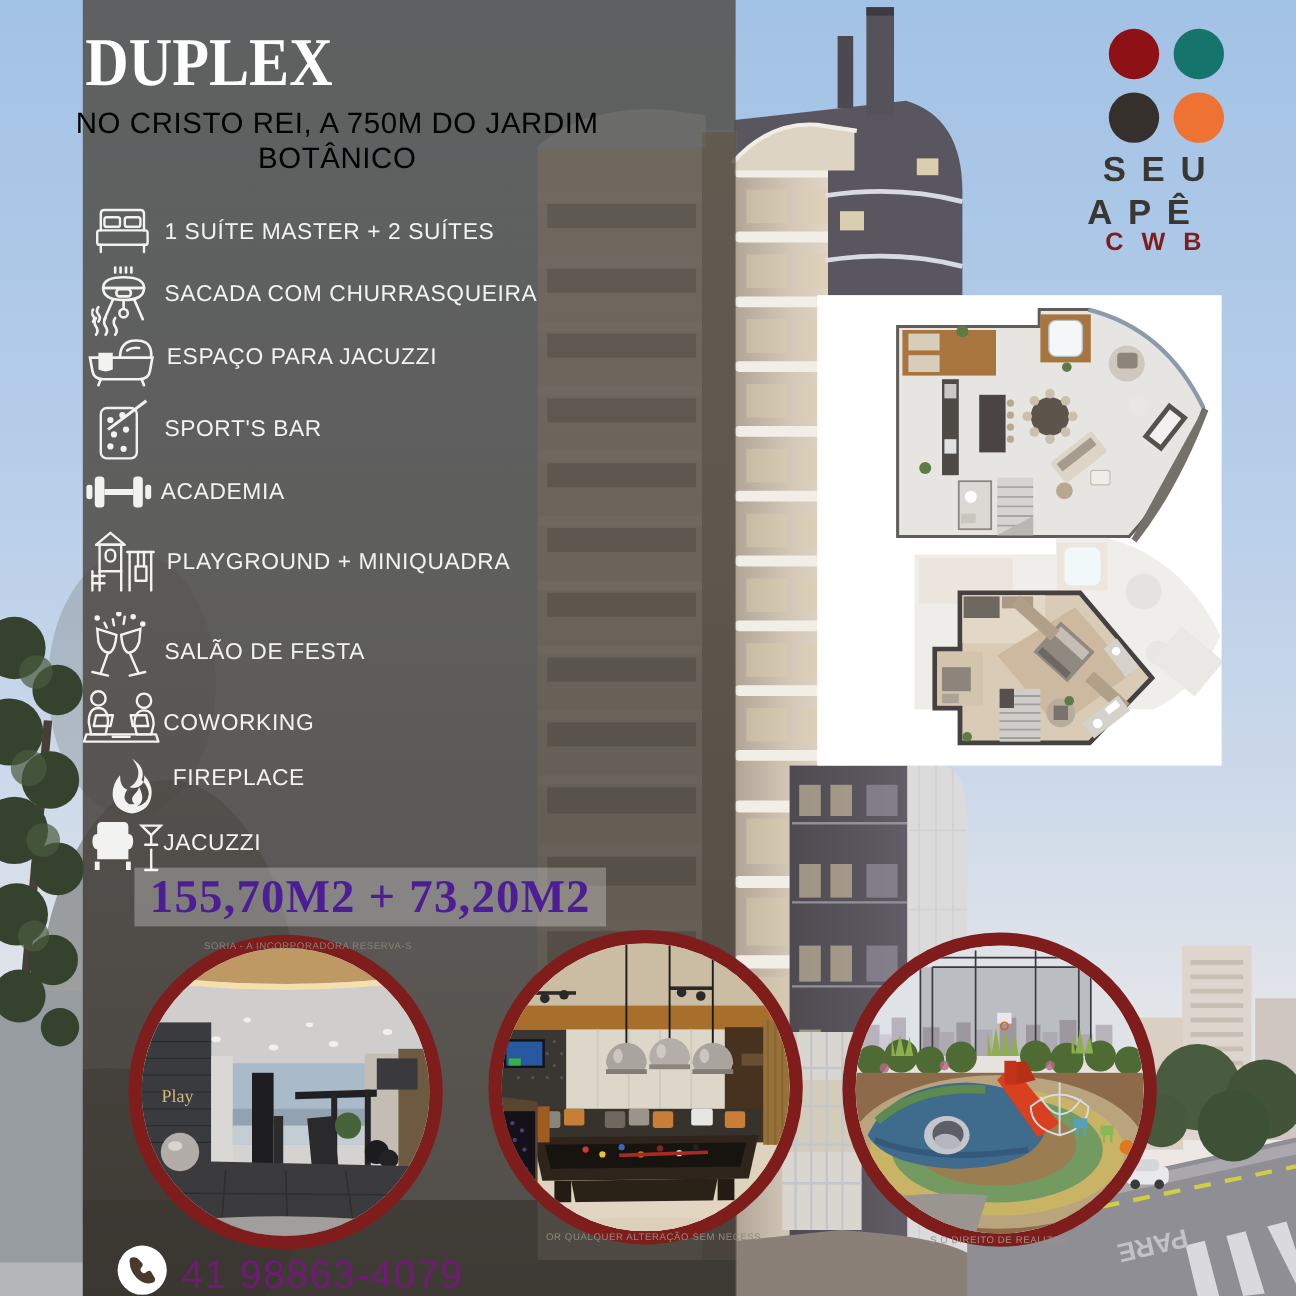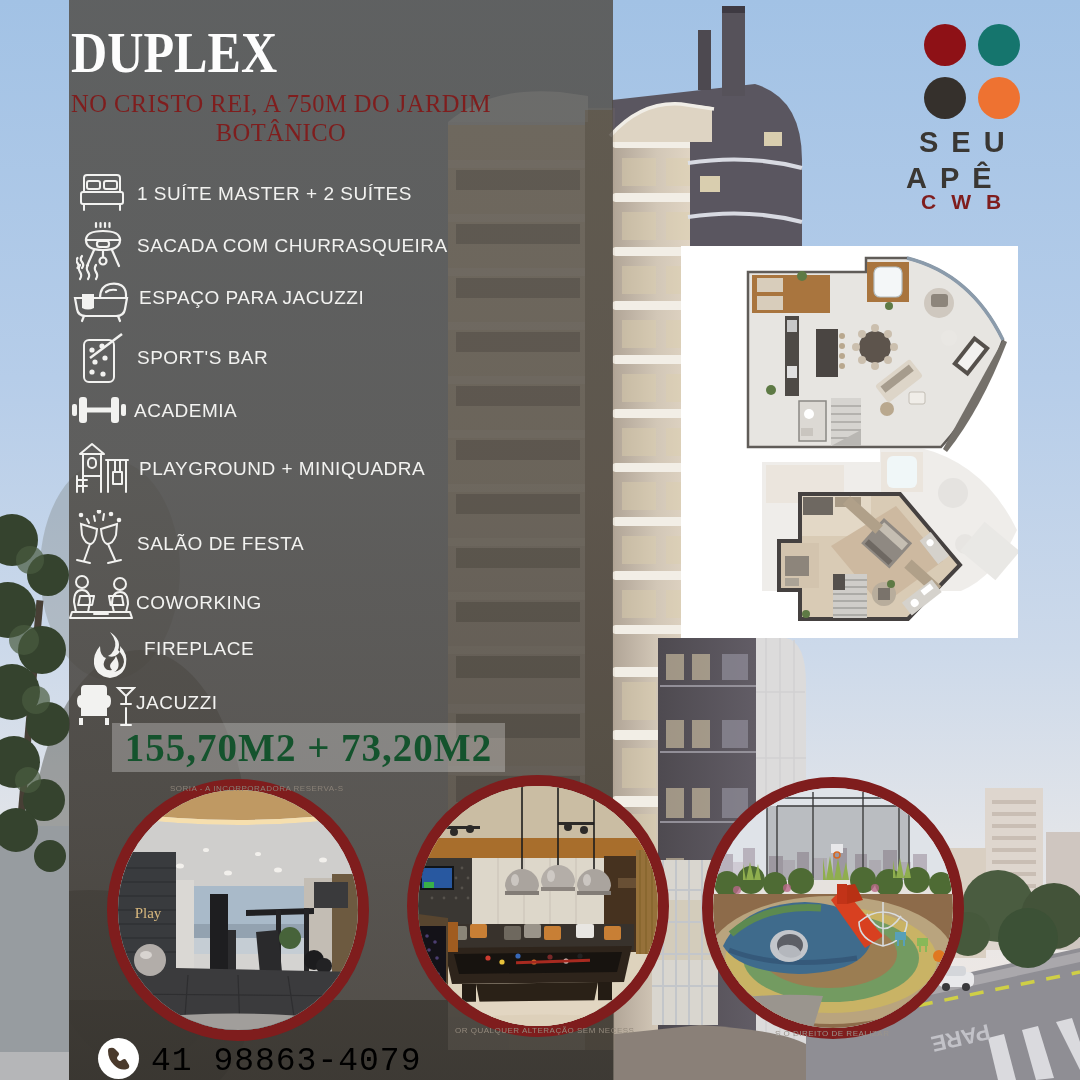--- a/index.html
+++ b/index.html
@@ -5,40 +5,40 @@
   html,body{margin:0;padding:0;}
   body{width:1080px;height:1080px;position:relative;overflow:hidden;
        font-family:"Liberation Sans",sans-serif;background:#b0c9e6;}
   .abs{position:absolute;}
   #scene{position:absolute;left:0;top:0;}
   #overlay{position:absolute;left:69px;top:0;width:544px;height:1080px;
            background:linear-gradient(180deg, rgba(82,78,72,0.84) 0%, rgba(76,72,66,0.84) 45%, rgba(66,62,57,0.85) 75%, rgba(54,51,46,0.86) 100%);}
   #title{position:absolute;left:71px;top:20px;color:#fdfdfd;
          font-family:"Liberation Serif",serif;font-weight:bold;font-size:57px;letter-spacing:0px;transform:scaleX(0.88);transform-origin:left top;}
   #subtitle{position:absolute;left:51px;top:89px;width:460px;text-align:center;
-            color:#7f1d1d;font-size:24.5px;line-height:29px;letter-spacing:0.5px;white-space:nowrap;font-family:Liberation Serif, serif;}
+            color:#000000;font-size:24.5px;line-height:29px;letter-spacing:0.5px;white-space:nowrap;}
   .item{position:absolute;color:#f2f2f0;font-size:19px;letter-spacing:0.5px;white-space:nowrap;}
   .icon{position:absolute;}
   #band{position:absolute;left:112px;top:723px;width:393px;height:49px;
         background:rgba(255,255,255,0.27);}
   #bandtext{position:absolute;left:112px;top:723px;width:393px;height:49px;
             display:flex;align-items:center;justify-content:center;
-            color:#14532d;font-family:"Liberation Serif",serif;font-weight:bold;
+            color:#4c1d95;font-family:"Liberation Serif",serif;font-weight:bold;
             font-size:39px;letter-spacing:1px;white-space:nowrap;}
   #panel{position:absolute;left:681px;top:246px;width:337px;height:392px;background:#ffffff;}
   .dot{position:absolute;width:42px;height:42px;border-radius:50%;}
   #logotxt{position:absolute;left:906px;top:124px;width:132px;text-align:left;
            color:#3a3733;font-weight:bold;font-size:29px;letter-spacing:13px;line-height:36px;
            text-indent:13px;}
   #cwb{position:absolute;left:906px;top:190px;width:132px;
        color:#7f1d1d;font-weight:bold;font-size:21px;letter-spacing:15px;text-indent:15px;}
   .circ{position:absolute;border-radius:50%;border:11px solid #7f1d1d;overflow:hidden;
         width:240px;height:240px;}
   #phone-circ{position:absolute;left:98px;top:1038px;width:41px;height:41px;border-radius:50%;background:#ffffff;}
-  #phone-num{position:absolute;left:151px;top:1043px;color:#000000;font-size:33px;letter-spacing:1px;font-family:Liberation Mono, monospace;}
+  #phone-num{position:absolute;left:151px;top:1043px;color:#701a75;font-size:33px;letter-spacing:1px;}
 </style>
 </head>
 <body>
 
 <svg id="scene" width="1080" height="1080" viewBox="0 0 1080 1080">
   <defs>
     <linearGradient id="sky" x1="0" y1="0" x2="0" y2="1">
       <stop offset="0" stop-color="#a2c2e5"></stop>
       <stop offset="0.35" stop-color="#b6cde9"></stop>
       <stop offset="0.6" stop-color="#ccd9ea"></stop>

